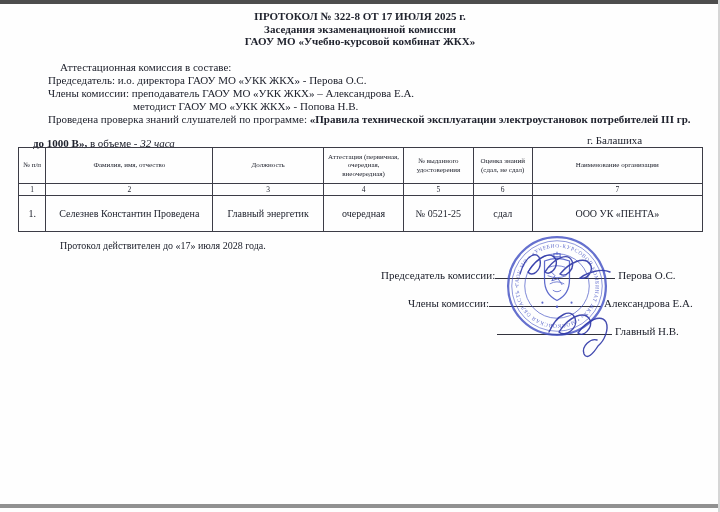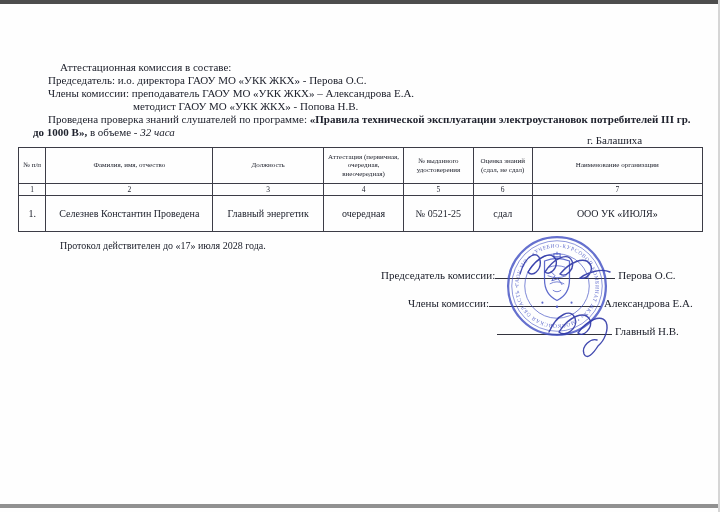--- a/index.html
+++ b/index.html
@@ -35,28 +35,33 @@
 </style>
 </head>
 <body>
 
 <div class="page">
 
   <div class="edge-top"></div>
   <div class="edge-bottom"></div>
   <div class="edge-right"></div>
 
+  <div class="title-block">
+    <div>ПРОТОКОЛ № 322-8 ОТ 17 ИЮЛЯ 2025 г.</div>
+    <div>Заседания экзаменационной комиссии</div>
+    <div>ГАОУ МО «Учебно-курсовой комбинат ЖКХ»</div>
+  </div>
 
   <div class="bodyline" style="left:60px; top:61px;">Аттестационная комиссия в составе:</div>
   <div class="bodyline" style="left:48px; top:74px;">Председатель: и.о. директора ГАОУ МО «УКК ЖКХ» - Перова О.С.</div>
   <div class="bodyline" style="left:48px; top:87px;">Члены комиссии: преподаватель ГАОУ МО «УКК ЖКХ» – Александрова Е.А.</div>
   <div class="bodyline" style="left:48px; top:113px;"><span>Проведена проверка знаний слушателей по программе: </span><span class="b">«Правила технической эксплуатации электроустановок потребителей III гр.</span></div>
 
   <div class="bodyline" style="left:133px; top:100px;">методист ГАОУ МО «УКК ЖКХ» - Попова Н.В.</div>
-  <div class="bodyline" style="left:33px; top:126px;"><span class="b">до 1000 В»,</span><span> в объеме - </span><span class="i">32 часа</span></div>
+  <div class="bodyline" style="left:33px; top:137px;"><span class="b">до 1000 В»,</span><span> в объеме - </span><span class="i">32 часа</span></div>
 
   <div class="city">г. Балашиха</div>
 
   <table class="reg">
     <colgroup>
       <col style="width:4%">
         <col style="width:24.4%">
         <col style="width:16.2%">
         <col style="width:11.7%">
         <col style="width:10.2%">
@@ -82,21 +87,21 @@
       <td>6</td>
       <td>7</td>
     </tr>
     <tr class="data">
       <td>1.</td>
       <td>Селезнев Константин Проведена</td>
       <td>Главный энергетик</td>
       <td>очередная</td>
       <td>№ 0521-25</td>
       <td>сдал</td>
-      <td>ООО УК «ИЮЛЯ»</td>
+      <td>ООО УК «ПЕНТА»</td>
     </tr>
   </tbody>
     </table>
 
   <div class="validity">Протокол действителен до «17» июля 2028 года.</div>
 
   <div class="sig-row" style="left:381px; top:268px;">
     <span>Председатель комиссии:</span><span class="sig-line" style="width:120px"></span><span class="sig-name">Перова О.С.</span>
   </div>
   <div class="sig-row" style="left:408px; top:296px;">

